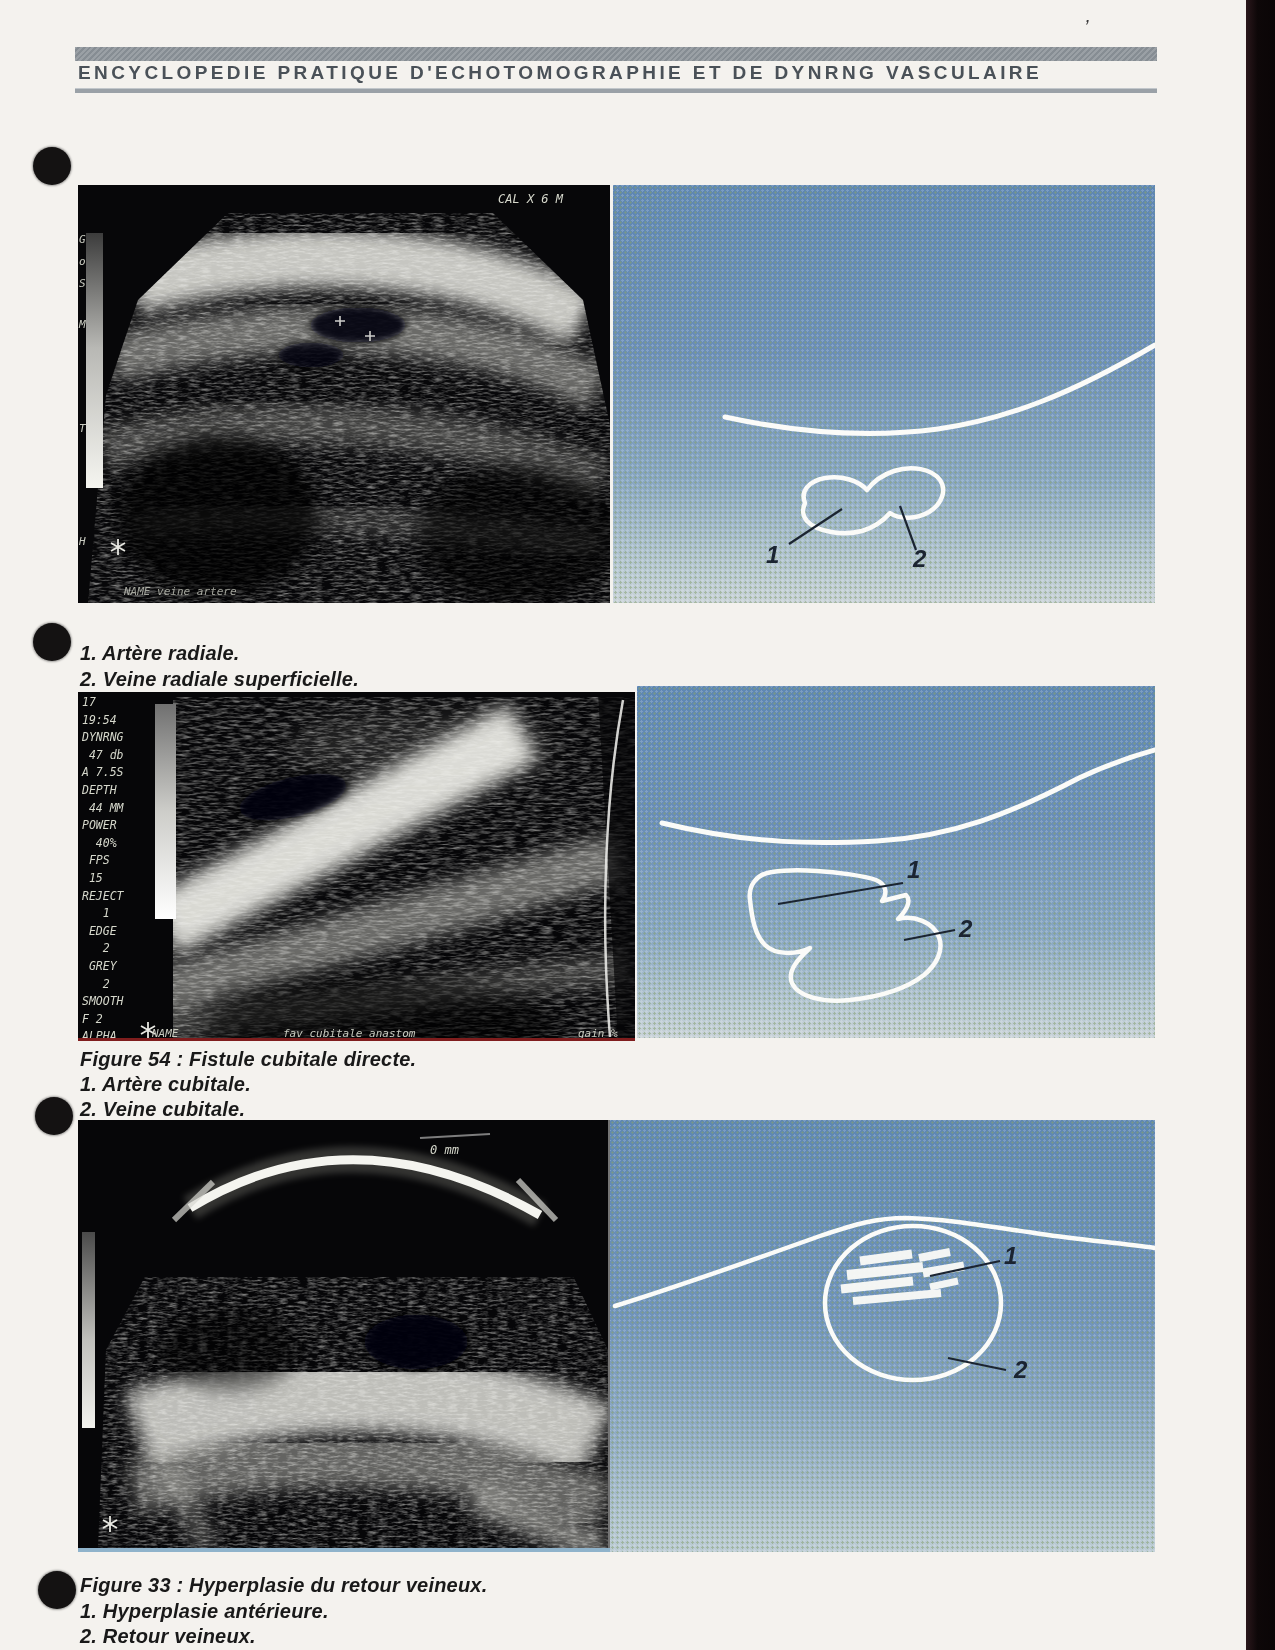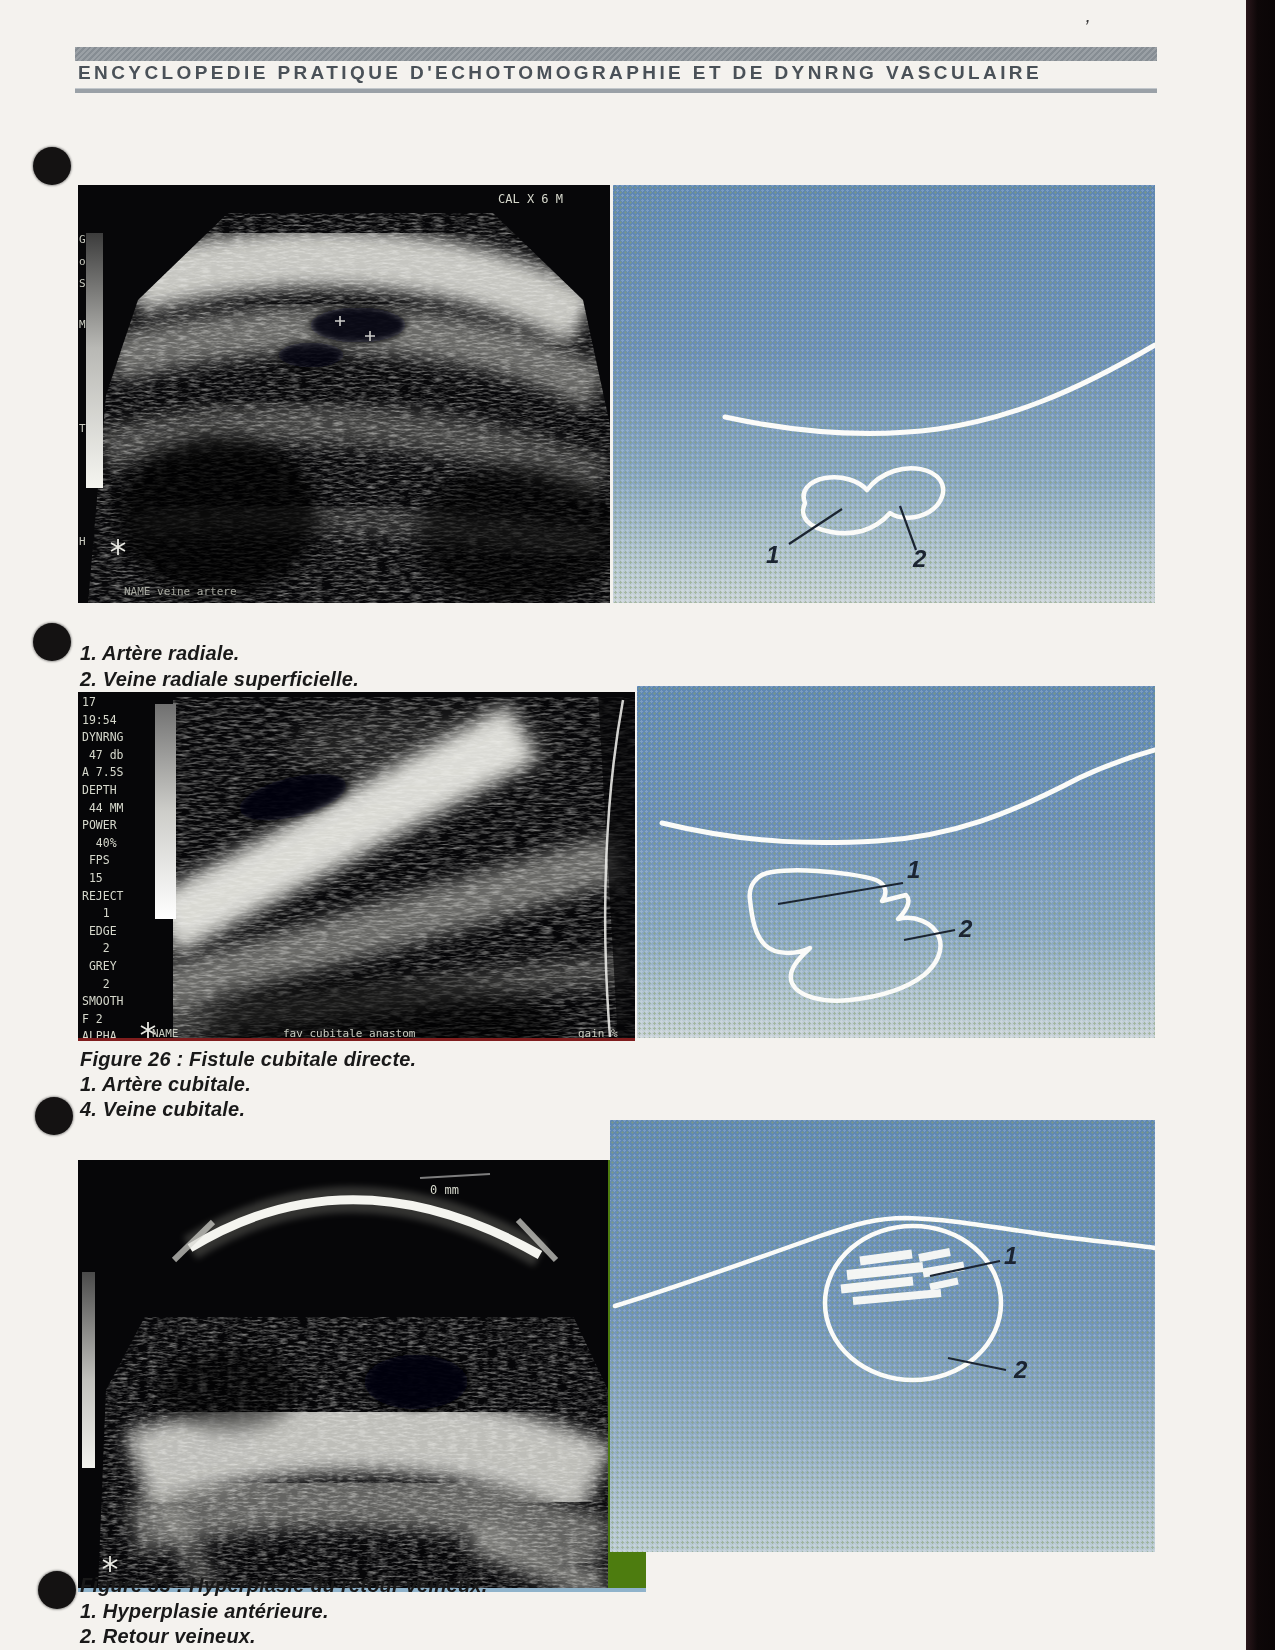--- a/index.html
+++ b/index.html
@@ -10,21 +10,21 @@
     background:repeating-linear-gradient(135deg,#9aa0a5 0 2px,#868d93 2px 4px);}
   .hdr-title{position:absolute;left:78px;top:62px;width:1080px;white-space:nowrap;
     font-weight:700;font-size:19px;letter-spacing:3.4px;color:#4a5158;}
   .hdr-rule{position:absolute;left:75px;top:88px;width:1082px;height:4px;
     background:#9aa1a7;border-top:1px solid #c2c7cb;}
   .corner-mark{position:absolute;left:1084px;top:16px;font-size:20px;color:#3a3a3a;font-style:italic;}
   
   .punch{position:absolute;width:38px;height:38px;border-radius:50%;background:#141212;
     box-shadow:0 0 2px 1px rgba(0,0,0,.35);}
   
-  .us-panel{position:absolute;background:#4d7c0f;overflow:hidden;}
+  .us-panel{position:absolute;background:#737373;overflow:hidden;font-style:italic;}
   .dg-panel{position:absolute;overflow:hidden;
     background-image:
       radial-gradient(rgba(134,160,110,.5) 1px, rgba(0,0,0,0) 1.3px),
       radial-gradient(rgba(255,255,255,.18) 1px, rgba(0,0,0,0) 1.2px),
       linear-gradient(180deg,#5e87b3 0%,#6a8eb8 40%,#87a6c2 70%,#b7c8d2 92%,#c9d3d8 100%);
     background-size:5px 5px,5px 5px,100% 100%;
     background-position:0 0,2px 3px,0 0;}
   .dg33{background-image:
       radial-gradient(rgba(134,160,110,.5) 1px, rgba(0,0,0,0) 1.3px),
       radial-gradient(rgba(255,255,255,.18) 1px, rgba(0,0,0,0) 1.2px),
@@ -191,25 +191,25 @@
     <svg width="518" height="352" viewBox="0 0 518 352">
       <path d="M 25,137 C 115,159 185,158 240,155 C 315,151 375,127 442,92 C 472,78 500,69 518,64" stroke="#fbfbf8" stroke-width="5" fill="none" stroke-linecap="round"></path>
       <path d="M 135,186 C 119,188 111,200 113,214 C 115,233 118,249 128,259 C 138,269 159,269 173,262 C 161,273 150,285 155,297 C 161,311 187,317 213,314 C 241,311 269,303 287,289 C 299,279 307,265 302,251 C 296,236 277,229 261,233 C 269,225 275,215 269,209 L 245,215 C 251,207 249,198 239,194 C 228,190 200,186 180,185 C 164,184 148,184 135,186 Z" stroke="#fbfbf8" stroke-width="4.5" fill="none" stroke-linejoin="round"></path>
       <path class="leader" d="M 141,218 L 266,197" fill="none"></path>
       <path class="leader" d="M 318,244 L 267,254" fill="none"></path>
       <text x="270" y="192" class="dglabel">1</text>
       <text x="322" y="251" class="dglabel">2</text>
     </svg>
   </div>
 
-  <div class="cap" style="top:1046px">Figure 26 : Fistule cubitale directe.</div>
+  <div class="cap" style="top:1046px">Figure 54 : Fistule cubitale directe.</div>
   <div class="cap" style="top:1071px">1. Artère cubitale.</div>
-  <div class="cap" style="top:1096px">4. Veine cubitale.</div>
-
-  <div class="us-panel" style="left:78px;top:1160px;width:568px;height:432px;border-bottom:4px solid #8fb3cb;box-sizing:border-box">
+  <div class="cap" style="top:1096px">2. Veine cubitale.</div>
+
+  <div class="us-panel" style="left:78px;top:1120px;width:568px;height:432px;border-bottom:4px solid #8fb3cb;box-sizing:border-box">
     <svg width="530" height="428" viewBox="0 0 530 428">
       <defs>
         <filter id="n33" x="-5%" y="-5%" width="110%" height="110%">
           <feTurbulence type="fractalNoise" baseFrequency="0.1 0.5" numOctaves="3" seed="23"></feTurbulence>
           <feColorMatrix type="matrix" values="0 0 0 0 0.9  0 0 0 0 0.9  0 0 0 0 0.87  0 0 0 2.2 -0.9"></feColorMatrix>
         </filter>
         <filter id="b33a" x="-40%" y="-40%" width="180%" height="180%">
             <feGaussianBlur stdDeviation="9"></feGaussianBlur>
           </filter>
         <filter id="b33b" x="-40%" y="-40%" width="180%" height="180%">

